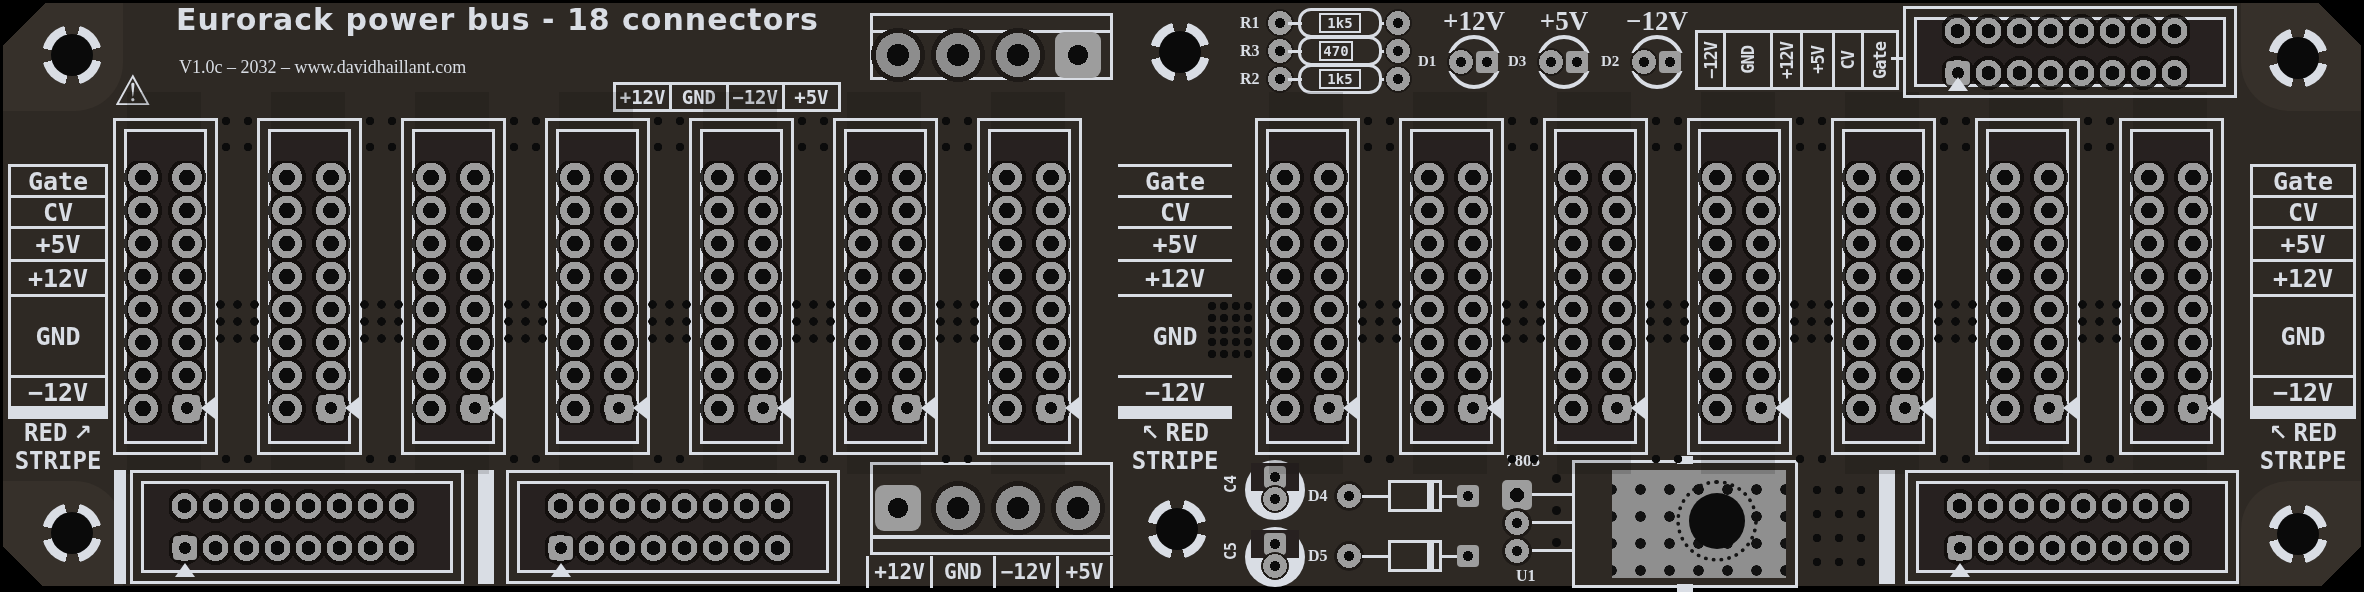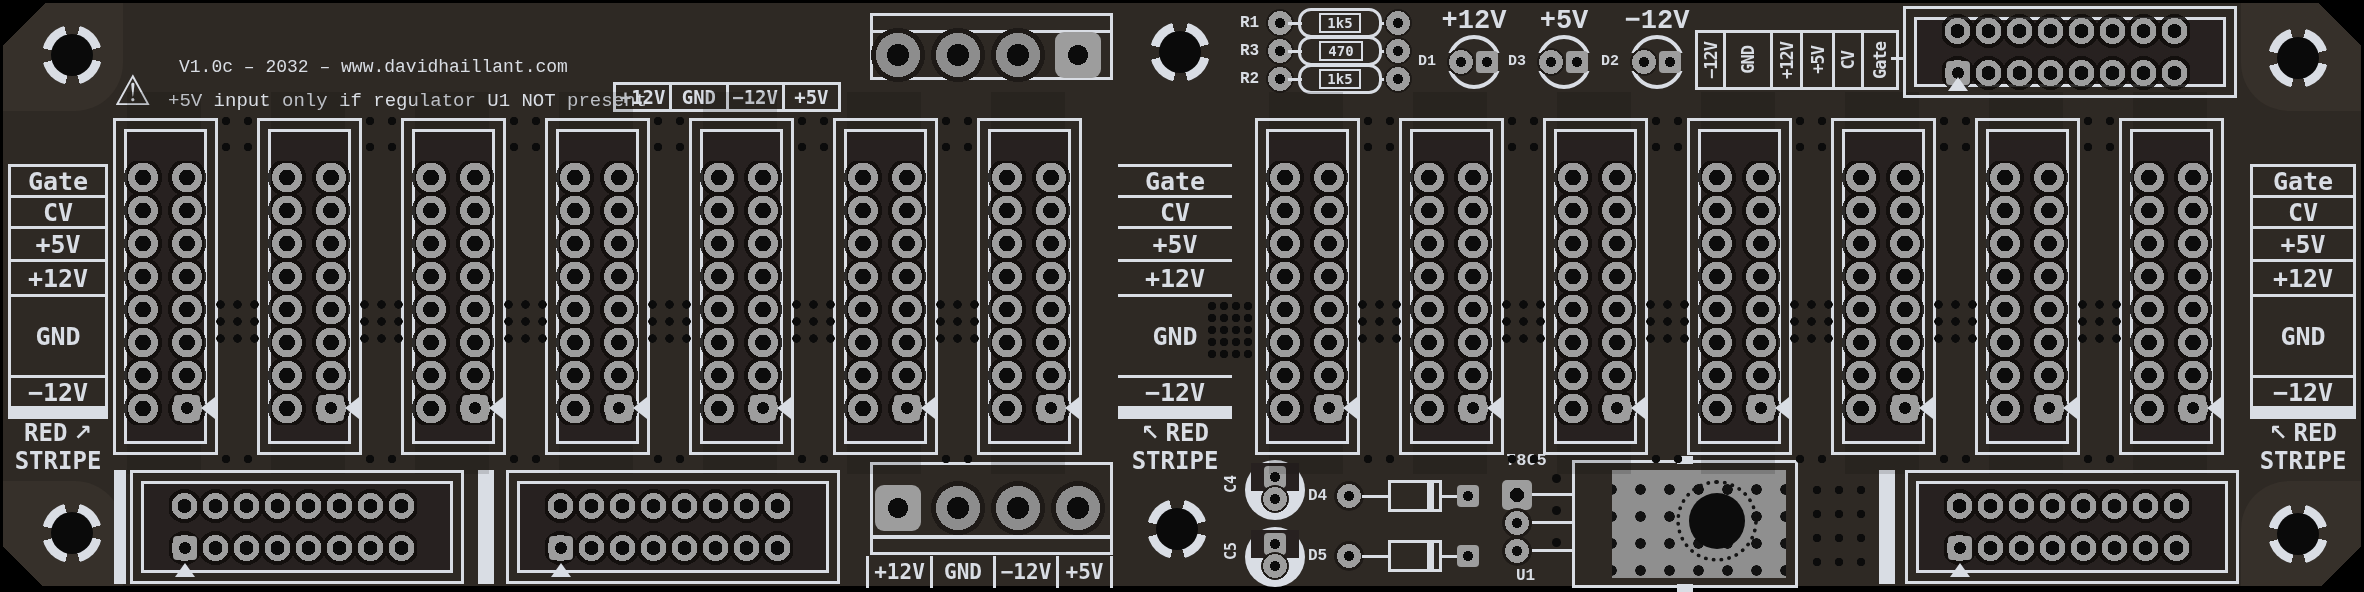--- a/index.html
+++ b/index.html
@@ -1,21 +1,21 @@
 <!DOCTYPE html>
 <html><head>
 <meta charset="utf-8">
 <style>
   html,body{margin:0;padding:0;background:#111;}
   #board{position:relative;width:2364px;height:592px;background:#2e2924;overflow:hidden;
          font-family:"DejaVu Sans Mono",monospace;
          --silk:#d9dde4;--base:#2e2924;--dark:#272120;--pad:#9d9d9d;--hole:#0c0c0c;}
   .abs{position:absolute;}
   .silktext{position:absolute;color:var(--silk);white-space:nowrap;line-height:1;}
-  .mono{font-family:Liberation Mono, monospace;}
+  .mono{font-family:Liberation Serif, serif;}
   .edge{position:absolute;background:#000;}
   .ch{position:absolute;width:48px;height:48px;}
   .ch.tl{left:0;top:0;background:linear-gradient(to bottom right,#000 50%,transparent 50.5%);}
   .ch.tr{right:0;top:0;background:linear-gradient(to bottom left,#000 50%,transparent 50.5%);}
   .ch.bl{left:0;bottom:0;background:linear-gradient(to top right,#000 50%,transparent 50.5%);}
   .ch.br{right:0;bottom:0;background:linear-gradient(to top left,#000 50%,transparent 50.5%);}
   .cpatch{position:absolute;background:#36302a;}
   .tband{position:absolute;top:92px;width:74px;height:382px;background:rgba(10,6,4,.14);}
   
   .lbox{position:absolute;box-sizing:border-box;border:3px solid var(--silk);color:var(--silk);
@@ -104,24 +104,24 @@
   <div class="cpatch" style="right:3px;bottom:3px;width:120px;height:108px;border-top-left-radius:48px;"></div>
   <div class="ch tl"></div>
   <div class="ch tr"></div>
   <div class="ch bl"></div>
   <div class="ch br"></div>
   <div class="edge" style="left:0;top:0;width:2364px;height:3px;"></div>
   <div class="edge" style="left:0;top:586px;width:2364px;height:6px;"></div>
   <div class="edge" style="left:0;top:0;width:3px;height:592px;"></div>
   <div class="edge" style="left:2361px;top:0;width:3px;height:592px;"></div>
 
+  <div class="silktext" style="left:176px;top:5px;font-family:'DejaVu Sans',sans-serif;font-weight:bold;font-size:30px;letter-spacing:1px;">Eurorack power bus - 18 connectors</div>
   <div class="silktext mono" style="left:179px;top:58px;font-size:18px;">V1.0c – 2032 – www.davidhaillant.com</div>
 
   <div class="silktext" style="left:114px;top:70px;font-family:'DejaVu Sans',sans-serif;font-size:42px;">⚠</div>
-  <div class="silktext mono" style="left:168px;top:92px;font-size:19px;">+5V input only if regulator U1 NOT present</div>
 
   <div class="prow" style="left:613px;top:82px;width:228px;height:30px;">
     <div class="cell">+12V</div>
     <div class="cell">GND</div>
     <div class="cell">−12V</div>
     <div class="cell">+5V</div>
   </div>
 
   <div class="abs" style="left:870px;top:13px;width:243px;height:67px;border:3px solid var(--silk);box-sizing:border-box;"></div>
   <div class="abs" style="left:873px;top:30px;width:237px;height:3px;background:var(--silk);"></div>
@@ -215,21 +215,21 @@
   <div class="lead" style="left:1288px;top:22px;width:14px;"></div>
   <div class="rbody" style="left:1298px;top:8px;width:84px;height:30px;"></div>
   <div class="rval" style="left:1319px;top:13px;width:42px;height:20px;">1k5</div>
   <div class="lead" style="left:1380px;top:22px;width:14px;"></div>
   <div class="pad-r26 ctr" style="left:1398px;top:23px;"></div>
 
   <div class="silktext mono" style="left:1240px;top:43px;font-size:16px;font-weight:bold;">R3</div>
   <div class="pad-r26 ctr" style="left:1280px;top:51px;"></div>
   <div class="lead" style="left:1288px;top:50px;width:14px;"></div>
   <div class="rbody" style="left:1298px;top:36px;width:84px;height:30px;"></div>
-  <div class="rval" style="left:1319px;top:41px;width:44px;height:20px;">470</div>
+  <div class="rval" style="left:1319px;top:41px;width:34px;height:20px;">470</div>
   <div class="lead" style="left:1380px;top:50px;width:14px;"></div>
   <div class="pad-r26 ctr" style="left:1398px;top:51px;"></div>
 
   <div class="silktext mono" style="left:1240px;top:71px;font-size:16px;font-weight:bold;">R2</div>
   <div class="pad-r26 ctr" style="left:1280px;top:79px;"></div>
   <div class="lead" style="left:1288px;top:78px;width:14px;"></div>
   <div class="rbody" style="left:1298px;top:64px;width:84px;height:30px;"></div>
   <div class="rval" style="left:1319px;top:69px;width:42px;height:20px;">1k5</div>
   <div class="lead" style="left:1380px;top:78px;width:14px;"></div>
   <div class="pad-r26 ctr" style="left:1398px;top:79px;"></div>

